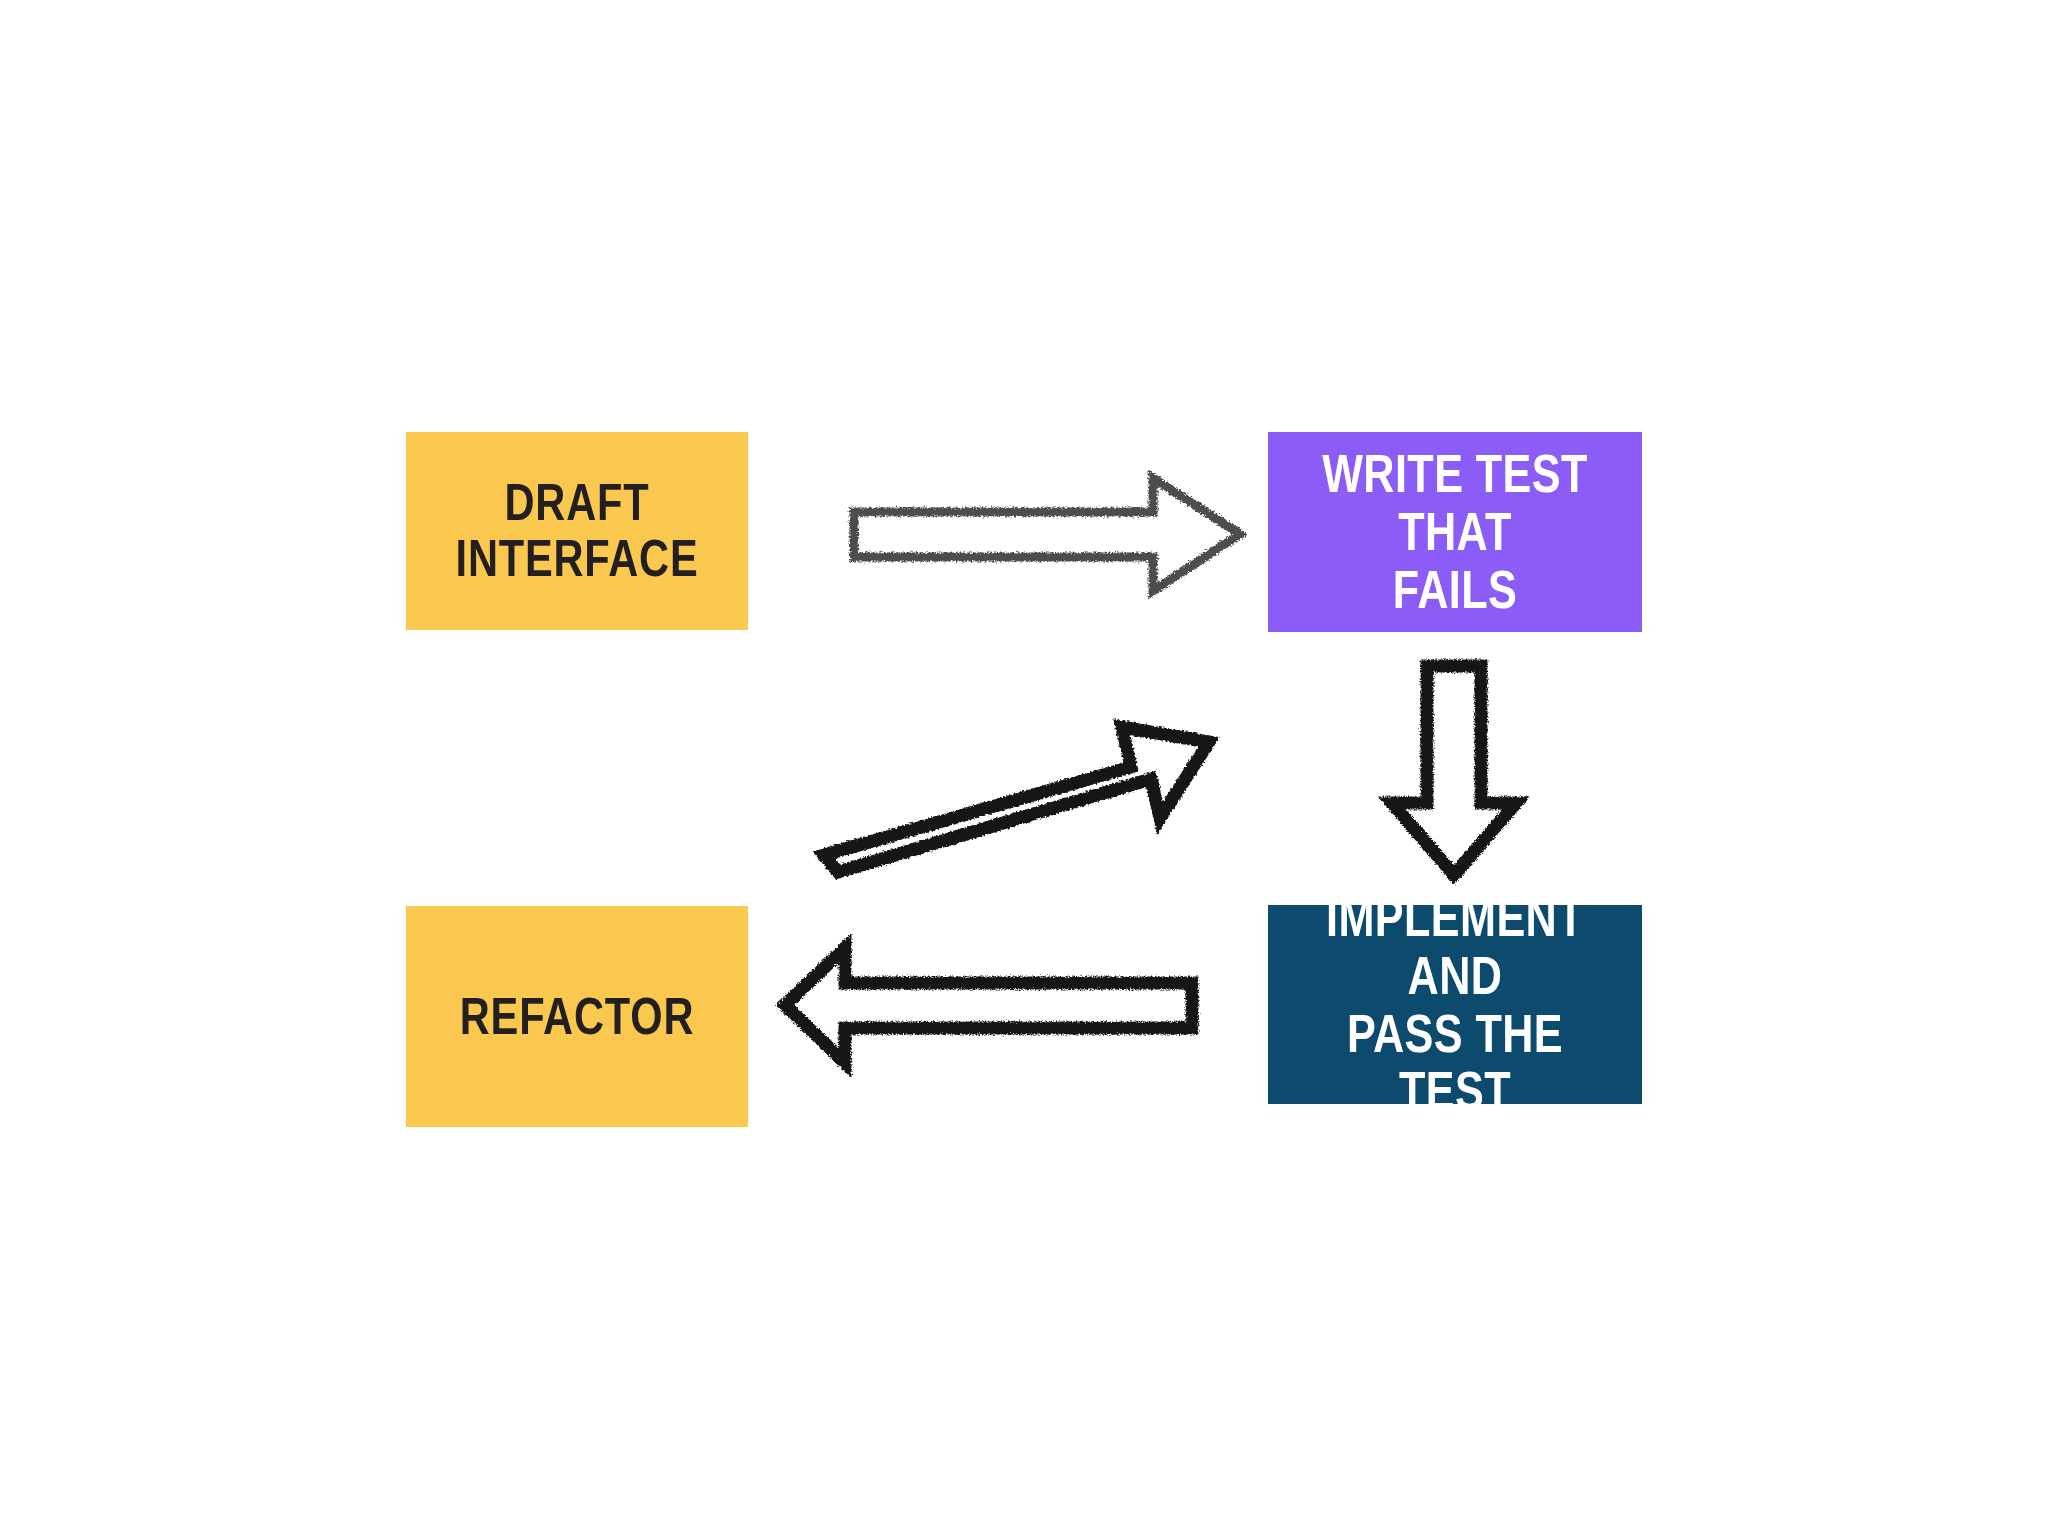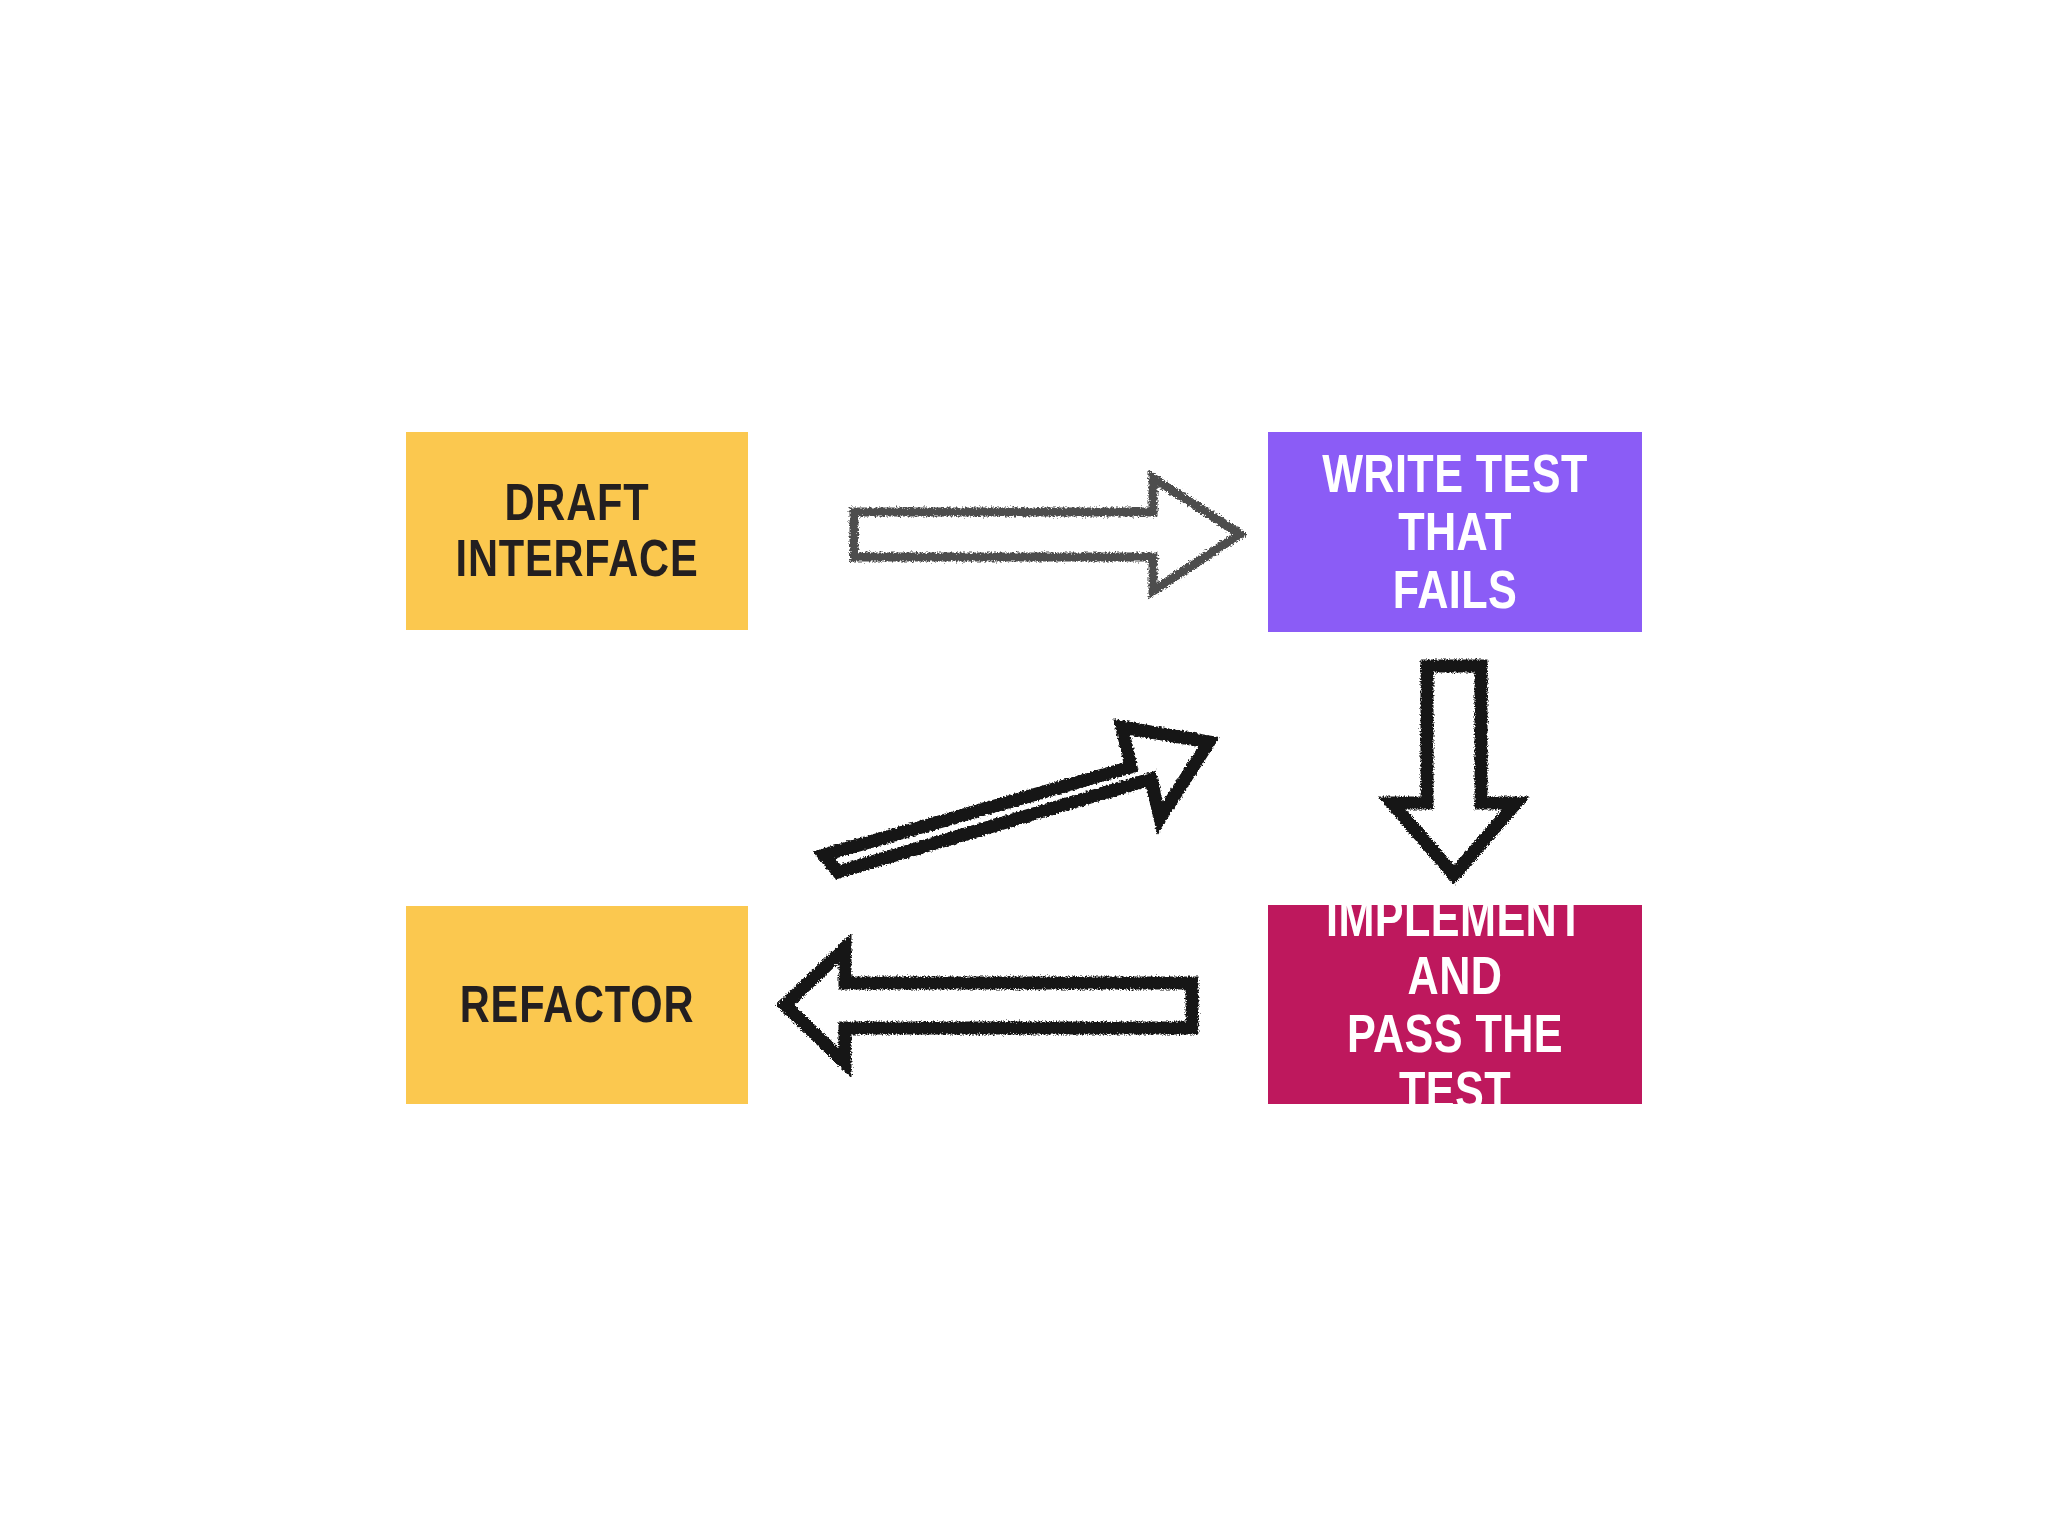--- a/index.html
+++ b/index.html
@@ -66,32 +66,32 @@
   #node-write-test-that-fails .node-label {
     color: #ffffff;
     font-size: 54px;
   }
 
   #node-implement-and-pass-the-test {
     left: 1268px;
     top: 905px;
     width: 374px;
     height: 199px;
-    background: #be185d;
+    background: #0c4a6e;
   }
   #node-implement-and-pass-the-test .node-label {
     color: #ffffff;
     font-size: 54px;
   }
 
   #node-refactor {
     left: 406px;
     top: 906px;
     width: 342px;
-    height: 198px;
+    height: 221px;
     background: #FBC84F;
   }
   #node-refactor .node-label {
     color: #231f20;
     font-size: 52px;
     letter-spacing: 1px;
   }
 
   
   .arrow-layer {

